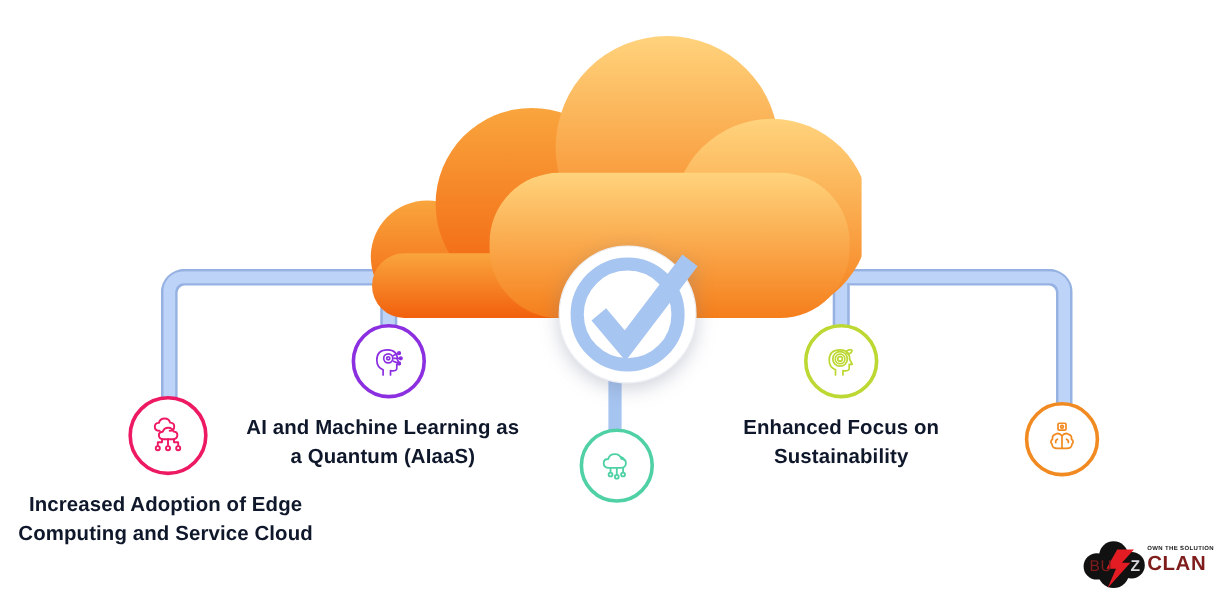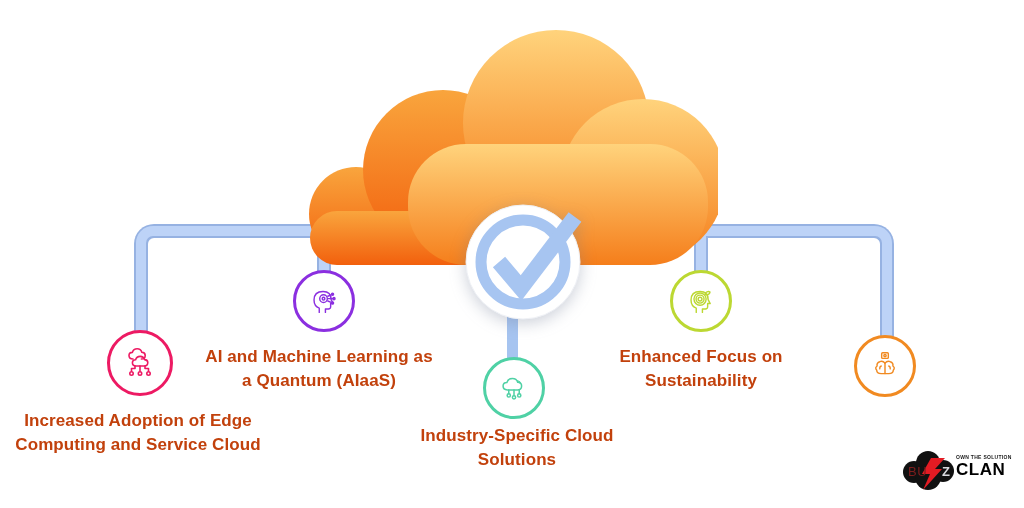--- a/index.html
+++ b/index.html
@@ -38,42 +38,42 @@
     position:absolute;background:#fff;border-radius:50%;
     display:flex;align-items:center;justify-content:center;box-sizing:border-box;
   }
   .node-edge{left:107px;top:330px;width:66px;height:66px;border:3px solid #ED1A63;}
   .node-ai{left:293px;top:270px;width:62px;height:62px;border:3px solid #8B2FE0;}
   .node-industry{left:483px;top:357px;width:62px;height:62px;border:3px solid #4FD1A5;}
   .node-sus{left:670px;top:270px;width:62px;height:62px;border:3px solid #BCD832;}
   .node-quantum{left:854px;top:335px;width:62px;height:62px;border:3px solid #F18A21;}
   
   .label{
-    position:absolute;text-align:center;color:#c2410c;
+    position:absolute;text-align:center;color:#0f172a;
     font-size:17px;font-weight:700;line-height:24px;letter-spacing:.1px;
   }
   .label-edge{left:7px;top:409px;width:262px;}
   .label-ai{left:188px;top:345px;width:262px;}
   .label-industry{left:397px;top:424px;width:240px;}
   .label-sus{left:581px;top:345px;width:240px;}
   .label-quantum{left:764px;top:397px;width:222px;}
   
   .logo{position:absolute;left:901px;top:448px;width:112px;height:52px;}
   .logo-cloud-svg{position:absolute;left:0;top:2px;}
   .logo-bu{
     position:absolute;left:7px;top:16px;color:#7f1d1d;font-size:13px;
     font-weight:400;letter-spacing:.5px;
   }
   .logo-z{position:absolute;left:41px;top:16px;color:#d9d9de;font-size:13px;font-weight:700;}
   .logo-right{position:absolute;left:55px;top:6px;width:58px;text-align:left;}
   .logo-tagline{
     font-size:5px;font-weight:700;color:#1a1a1a;letter-spacing:.3px;
     text-transform:uppercase;margin-bottom:1px;white-space:nowrap;
   }
-  .logo-clan{font-size:17px;font-weight:700;color:#000000;letter-spacing:.5px;line-height:17px;}
+  .logo-clan{font-size:17px;font-weight:700;color:#7f1d1d;letter-spacing:.5px;line-height:17px;}
 </style>
 </head>
 <body>
 
 <div class="canvas">
 
   <div class="tube-outer"></div>
   <div class="tube-inner"></div>
   <div class="drop drop-ai"></div>
   <div class="drop drop-sus"></div>
@@ -173,24 +173,20 @@
   </div>
 
   <div class="label label-edge">
     <div>Increased Adoption of Edge</div>
     <div>Computing and Service Cloud</div>
   </div>
   <div class="label label-ai">
     <div>AI and Machine Learning as</div>
     <div>a Quantum (AIaaS)</div>
   </div>
-  <div class="label label-industry">
-    <div>Industry-Specific Cloud</div>
-    <div>Solutions</div>
-  </div>
   <div class="label label-sus">
     <div>Enhanced Focus on</div>
     <div>Sustainability</div>
   </div>
 
   <div class="logo">
     <svg class="logo-cloud-svg" width="58" height="48" viewBox="0 0 58 48">
       <g fill="#111111">
         <circle cx="13" cy="22" r="11"></circle>
         <circle cx="27" cy="13" r="12"></circle>

